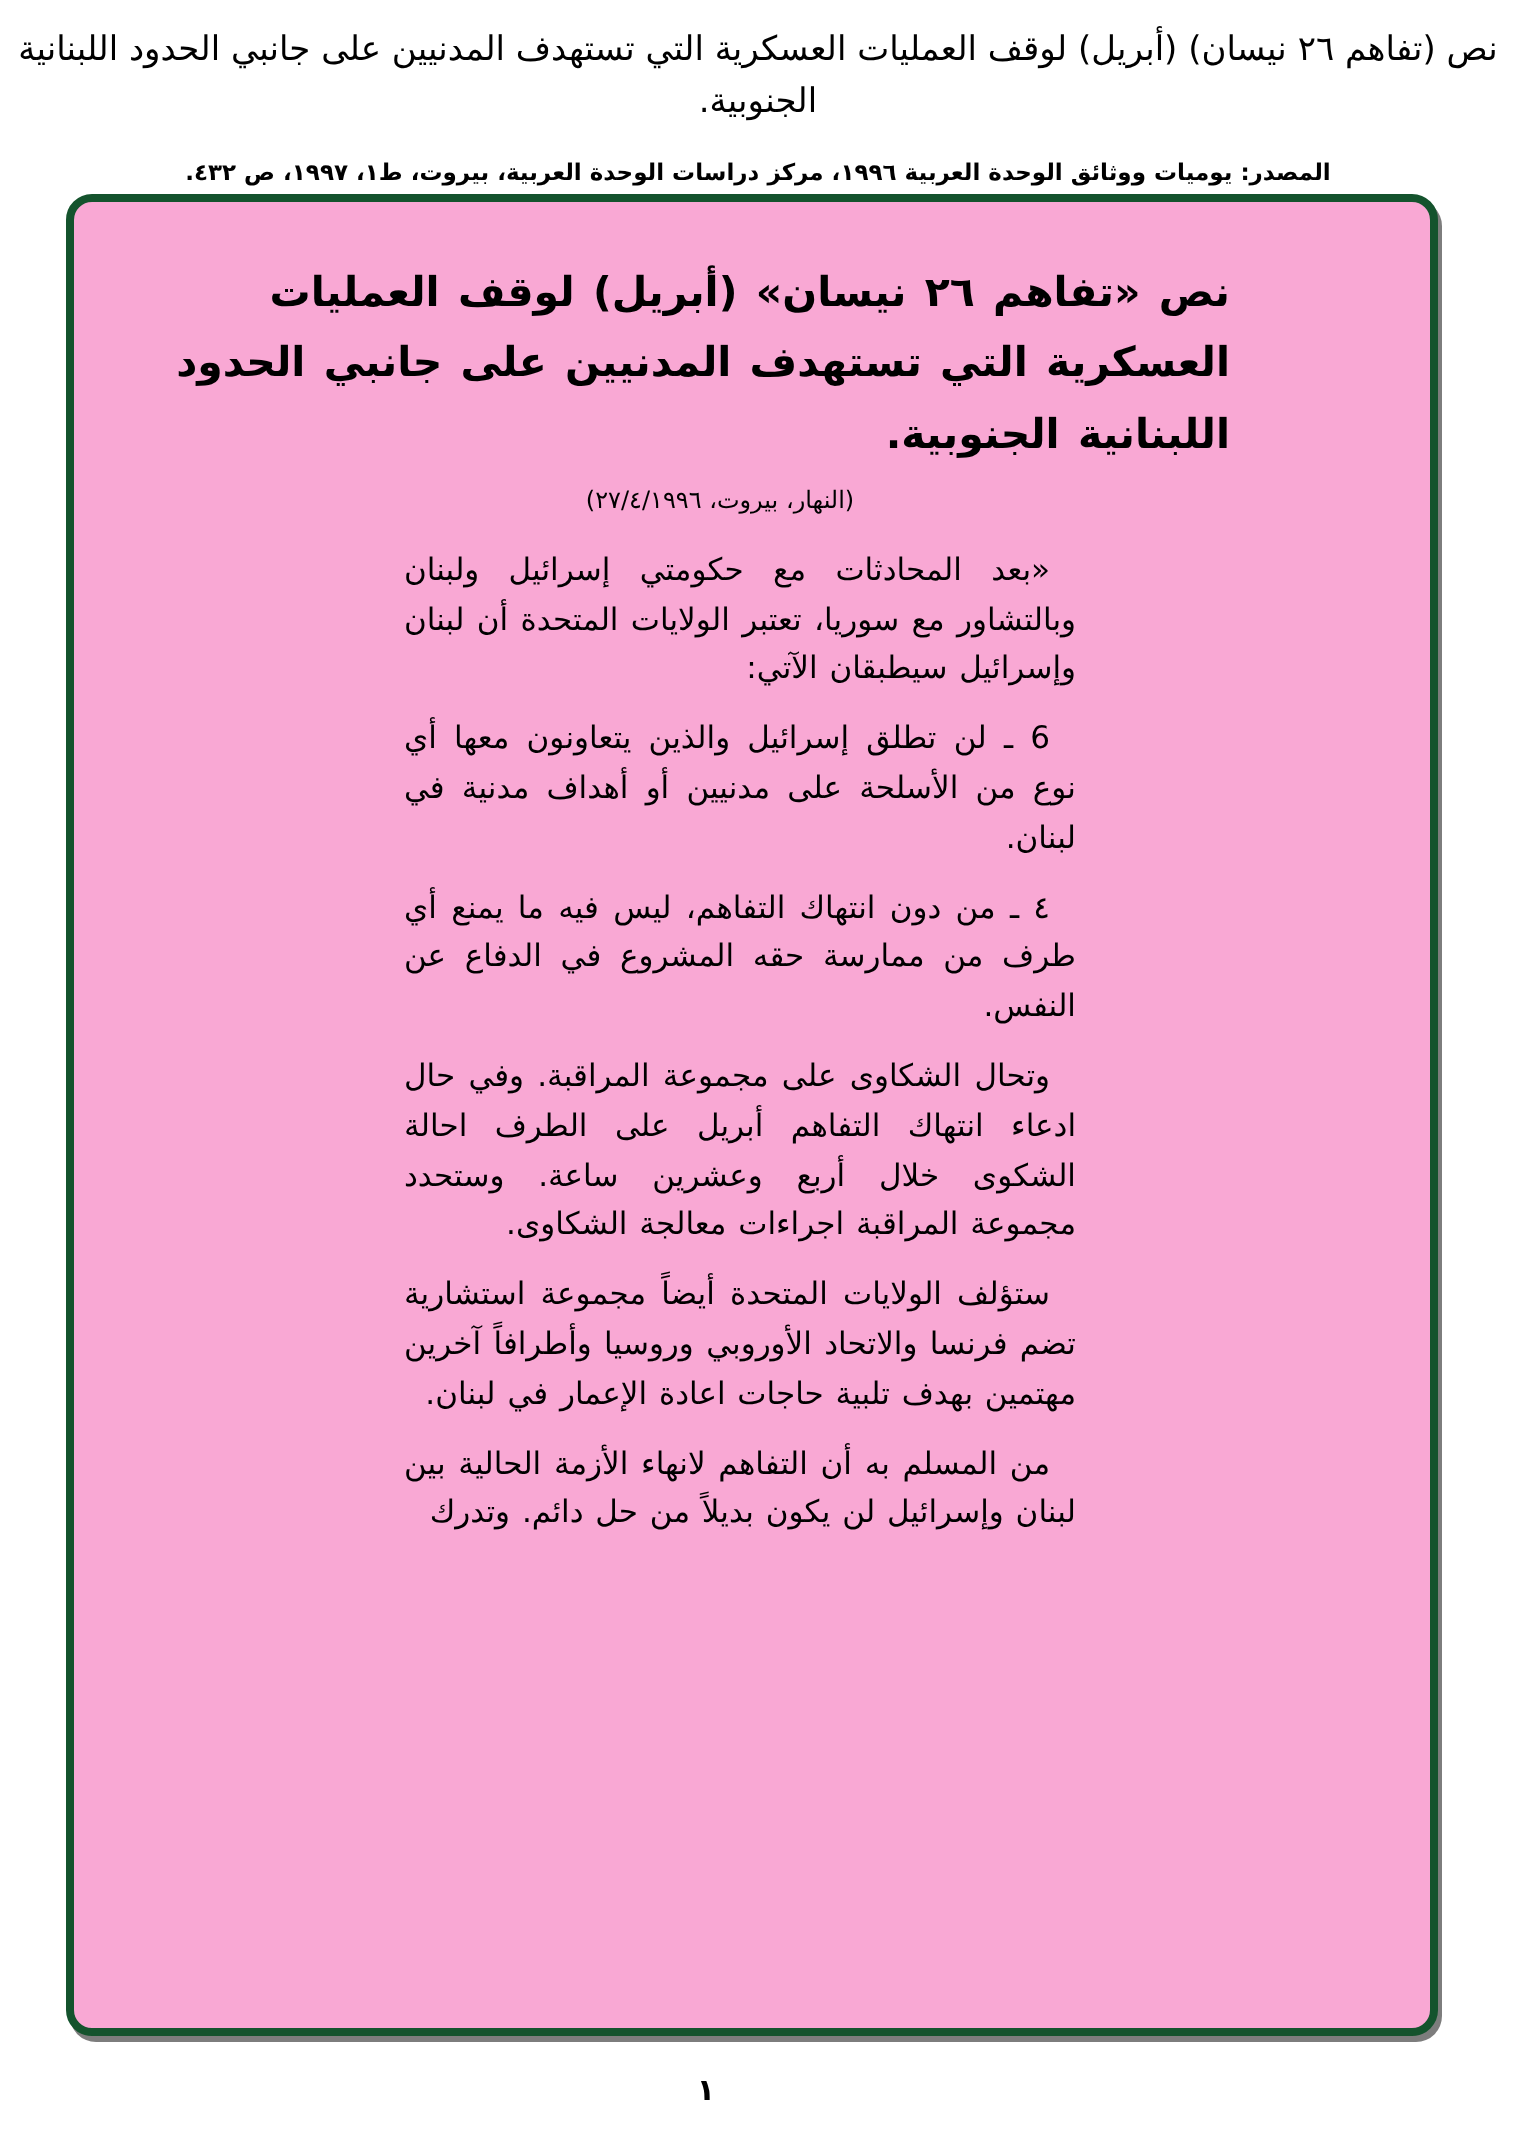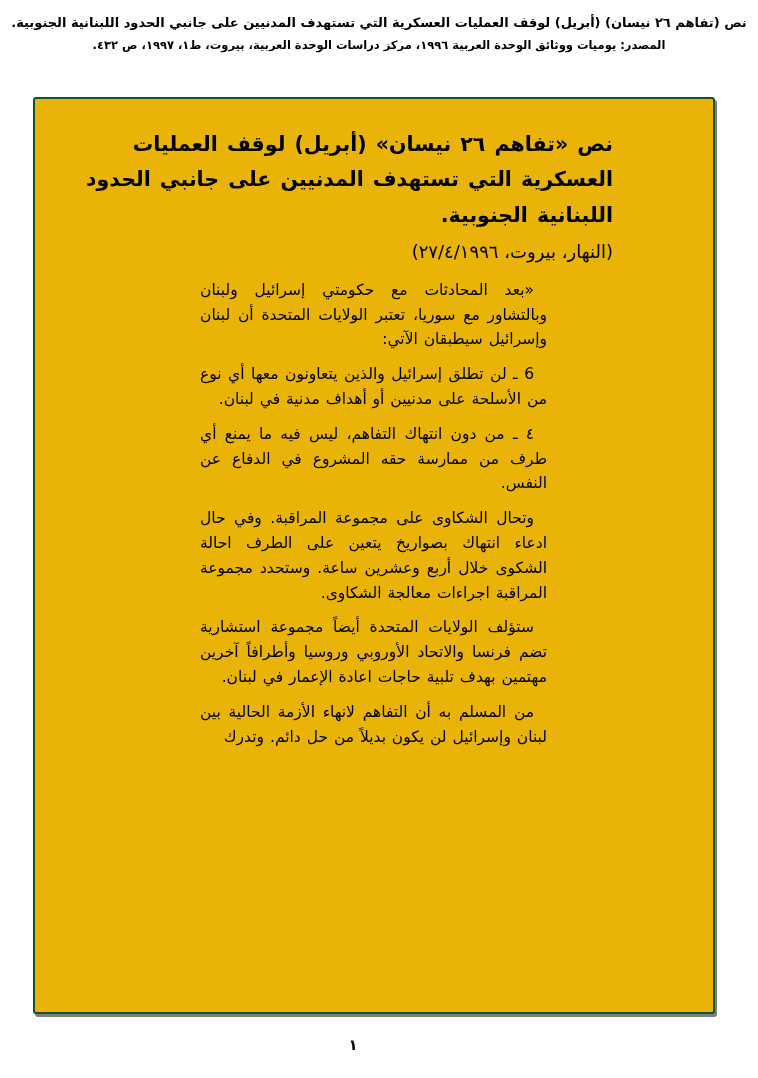--- a/index.html
+++ b/index.html
@@ -14,41 +14,41 @@
     direction: rtl;
   }
 
   
   .page-header {
     padding-top: 13px;
     text-align: center;
     direction: rtl;
   }
   .header-title {
-    font-size: 13px;
-    font-weight: bold;
+    font-size: 17px;
+    font-weight: normal;
     line-height: 1.5;
     padding: 0 8px;
   }
   .header-source {
     font-size: 11.5px;
     font-weight: bold;
-    margin-top: 5px;
+    margin-top: 15px;
   }
 
   
   .green-frame {
     position: absolute;
     left: 33px;
     top: 97px;
     width: 678px;   
     height: 913px;  
-    border: 2px solid #14532d;
-    border-radius: 3px;
-    background: #eab308;
+    border: 4px solid #14532d;
+    border-radius: 13px;
+    background: #f9a8d4;
     box-shadow: 2px 3px 0 rgba(55,55,55,0.65);
     overflow: hidden;
   }
 
   .doc-content {
     position: absolute;
     top: 0; left: 0; right: 0; bottom: 0;
     padding: 28px 100px 10px 38px; 
     direction: rtl;
   }
@@ -56,38 +56,38 @@
   .doc-title {
     font-size: 20.5px;
     font-weight: bold;
     line-height: 1.72;
     text-align: right;
     margin: 0;
     word-spacing: 2px;
   }
 
   .doc-dateline {
-    font-size: 18px;
+    font-size: 12px;
     margin-top: 8px;
-    text-align: right;
+    text-align: center;
     padding-left: 30px;
     direction: rtl;
   }
 
   .doc-body {
     width: 347px;
     margin-right: 66px;  
     margin-top: 16px;
   }
   .doc-body p {
     font-size: 15.5px;
     line-height: 1.6;
     text-align: justify;
     text-indent: 13px;
-    margin: 0 0 10px 0;
+    margin: 0 11px 10px 0;
     word-spacing: 1px;
   }
 
   
   .page-number {
     position: absolute;
     left: 0;
     top: 1036px;
     width: 706px; 
     text-align: center;
@@ -104,20 +104,20 @@
 </header>
 
 <div class="green-frame">
   <div class="doc-content">
     <h1 class="doc-title">نص «تفاهم ٢٦ نيسان» (أبريل) لوقف العمليات العسكرية التي تستهدف المدنيين على جانبي الحدود اللبنانية الجنوبية.</h1>
     <div class="doc-dateline">(النهار، بيروت، ٢٧/٤/١٩٩٦)</div>
     <div class="doc-body">
       <p>«بعد المحادثات مع حكومتي إسرائيل ولبنان وبالتشاور مع سوريا، تعتبر الولايات المتحدة أن لبنان وإسرائيل سيطبقان الآتي:</p>
       <p>6 ـ لن تطلق إسرائيل والذين يتعاونون معها أي نوع من الأسلحة على مدنيين أو أهداف مدنية في لبنان.</p>
       <p>٤ ـ من دون انتهاك التفاهم، ليس فيه ما يمنع أي طرف من ممارسة حقه المشروع في الدفاع عن النفس.</p>
-      <p>وتحال الشكاوى على مجموعة المراقبة. وفي حال ادعاء انتهاك بصواريخ يتعين على الطرف احالة الشكوى خلال أربع وعشرين ساعة. وستحدد مجموعة المراقبة اجراءات معالجة الشكاوى.</p>
+      <p>وتحال الشكاوى على مجموعة المراقبة. وفي حال ادعاء انتهاك التفاهم أبريل على الطرف احالة الشكوى خلال أربع وعشرين ساعة. وستحدد مجموعة المراقبة اجراءات معالجة الشكاوى.</p>
       <p>ستؤلف الولايات المتحدة أيضاً مجموعة استشارية تضم فرنسا والاتحاد الأوروبي وروسيا وأطرافاً آخرين مهتمين بهدف تلبية حاجات اعادة الإعمار في لبنان.</p>
       <p>من المسلم به أن التفاهم لانهاء الأزمة الحالية بين لبنان وإسرائيل لن يكون بديلاً من حل دائم. وتدرك</p>
     </div>
   </div>
 </div>
 
 <div class="page-number">١</div>
 
 </body></html>

